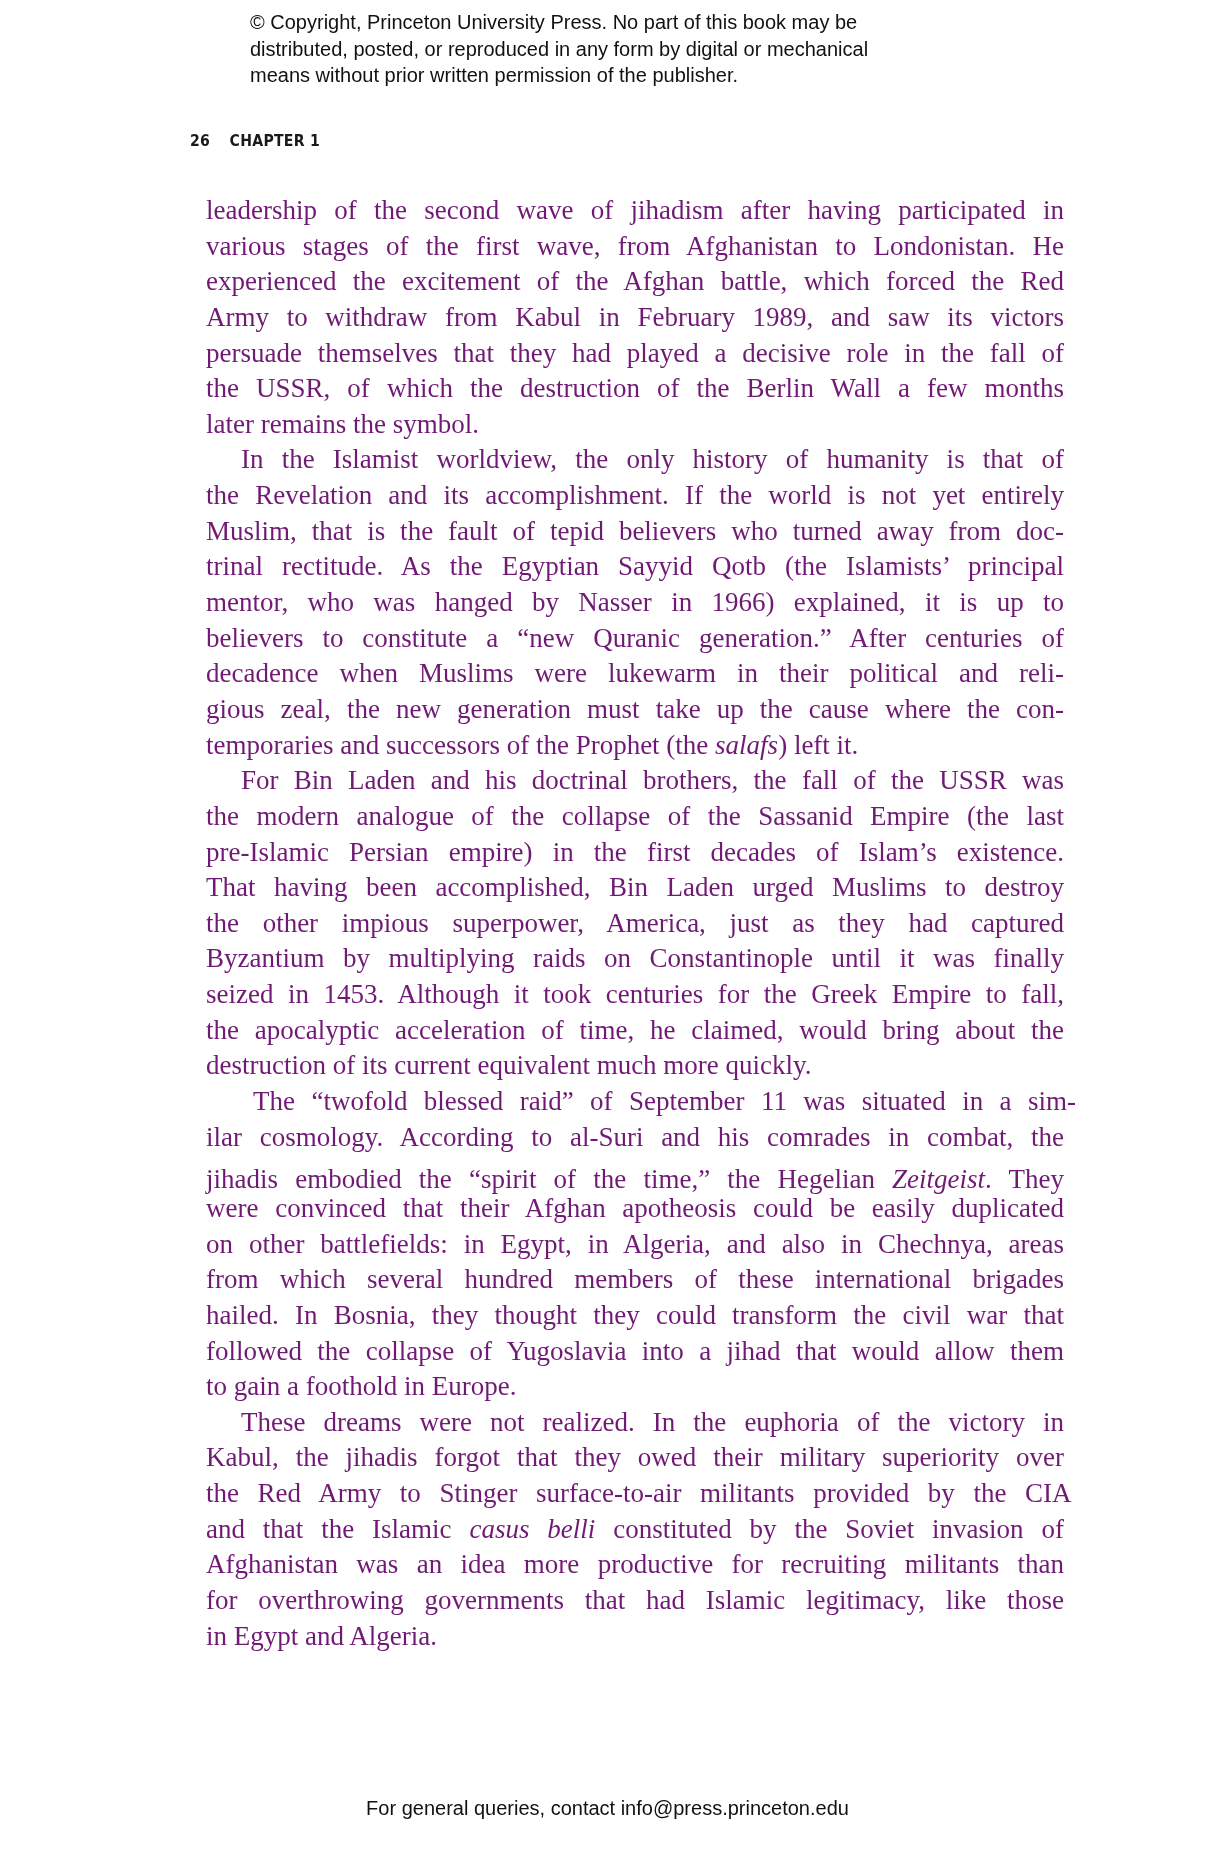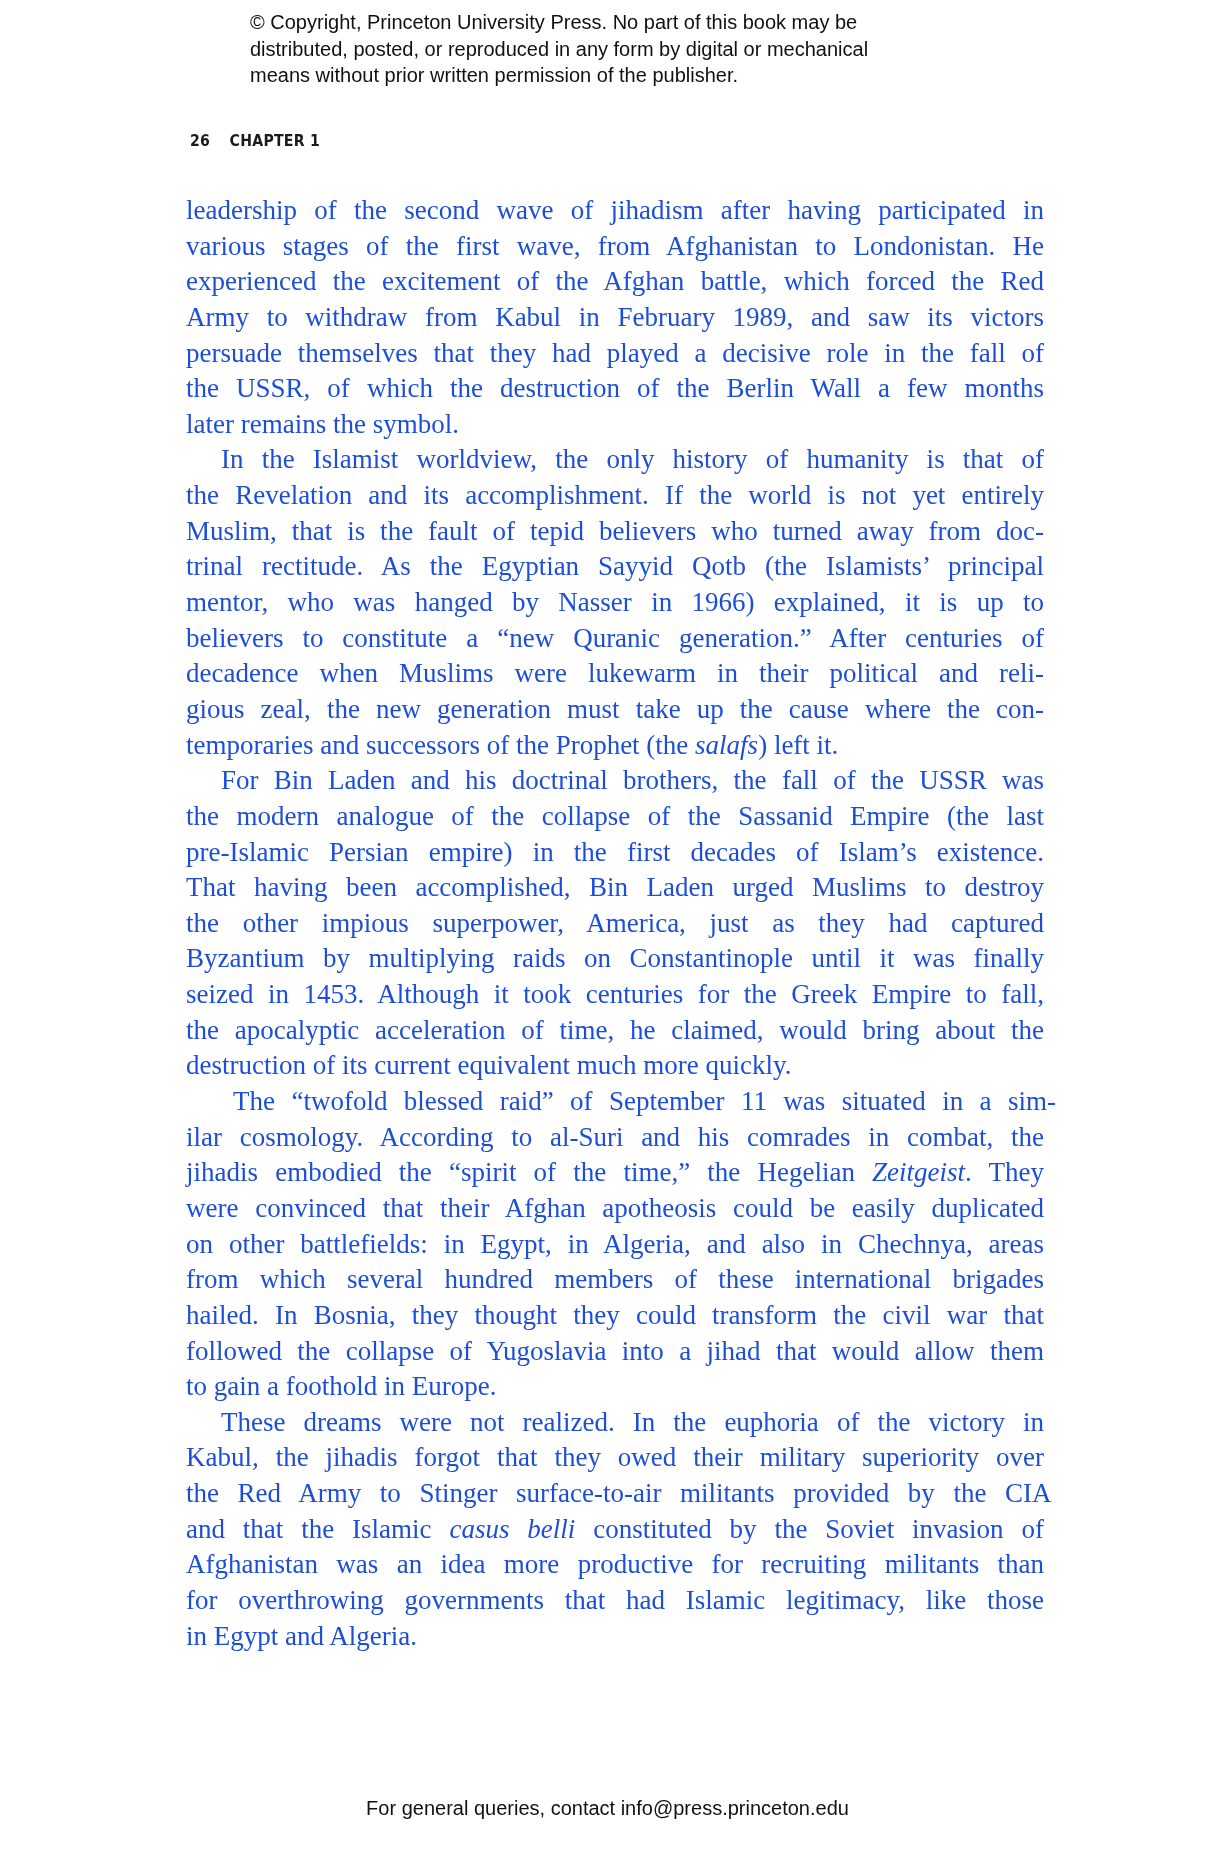--- a/index.html
+++ b/index.html
@@ -36,27 +36,27 @@
     letter-spacing: 0.3px;
     color: #1a1a1a;
     white-space: nowrap;
     transform: scaleX(0.88);
     transform-origin: left center;
   }
   .running-head .page-num { display: inline-block; width: 45px; }
 
   .body-text {
     position: absolute;
-    left: 186px;
+    left: 206px;
     top: 193px;
     width: 858px;
     font-family: "Liberation Serif", serif;
     font-size: 27px;
     line-height: 35.65px;
-    color: #1d4ed8;
+    color: #701a75;
   }
   .para { margin: 0; }
   .ln {
     display: block;
     text-align: justify;
     text-align-last: justify;
     white-space: nowrap;
     overflow: visible;
     height: 35.65px;
   }
@@ -120,21 +120,21 @@
       <span class="ln"><span style="display: inline-block; white-space: nowrap; word-spacing: 11.7378px;">That having been accomplished, Bin Laden urged Muslims to destroy</span></span>
       <span class="ln"><span style="display: inline-block; white-space: nowrap; word-spacing: 16.8924px;">the other impious superpower, America, just as they had captured</span></span>
       <span class="ln"><span style="display: inline-block; white-space: nowrap; word-spacing: 11.7552px;">Byzantium by multiplying raids on Constantinople until it was finally</span></span>
       <span class="ln"><span style="display: inline-block; white-space: nowrap; word-spacing: 7.76562px;">seized in 1453. Although it took centuries for the Greek Empire to fall,</span></span>
       <span class="ln"><span style="display: inline-block; white-space: nowrap; word-spacing: 9.02812px;">the apocalyptic acceleration of time, he claimed, would bring about the</span></span>
       <span class="ln last"><span style="display: inline-block; white-space: nowrap;">destruction of its current equivalent much more quickly.</span></span>
     </div>
     <div class="para">
       <span class="ln indent"><span style="display: inline-block; white-space: nowrap; word-spacing: 9.67614px; margin-left: 12px;">The “twofold blessed raid” of September 11 was situated in a sim-</span></span>
       <span class="ln"><span style="display: inline-block; white-space: nowrap; word-spacing: 10.9922px;">ilar cosmology. According to al-Suri and his comrades in combat, the</span></span>
-      <span class="ln"><span style="display: inline-block; white-space: nowrap; word-spacing: 10.4172px;">jihadis embodied the “spirit of the time,” the Hegelian <span class="it">Zeitgeist</span>. They</span></span>
+      <span class="ln"><span style="display: inline-block; white-space: nowrap; word-spacing: 10.4172px; margin-top: 7px;">jihadis embodied the “spirit of the time,” the Hegelian <span class="it">Zeitgeist</span>. They</span></span>
       <span class="ln"><span style="display: inline-block; white-space: nowrap; word-spacing: 9.94444px;">were convinced that their Afghan apotheosis could be easily duplicated</span></span>
       <span class="ln"><span style="display: inline-block; white-space: nowrap; word-spacing: 9.15483px;">on other battlefields: in Egypt, in Algeria, and also in Chechnya, areas</span></span>
       <span class="ln"><span style="display: inline-block; white-space: nowrap; word-spacing: 14.4688px;">from which several hundred members of these international brigades</span></span>
       <span class="ln"><span style="display: inline-block; white-space: nowrap; word-spacing: 9.4929px;">hailed. In Bosnia, they thought they could transform the civil war that</span></span>
       <span class="ln"><span style="display: inline-block; white-space: nowrap; word-spacing: 8.62784px;">followed the collapse of Yugoslavia into a jihad that would allow them</span></span>
       <span class="ln last"><span style="display: inline-block; white-space: nowrap;">to gain a foothold in Europe.</span></span>
     </div>
     <div class="para">
       <span class="ln indent"><span style="display: inline-block; white-space: nowrap; word-spacing: 11.2983px;">These dreams were not realized. In the euphoria of the victory in</span></span>
       <span class="ln"><span style="display: inline-block; white-space: nowrap; word-spacing: 10.1906px;">Kabul, the jihadis forgot that they owed their military superiority over</span></span>

